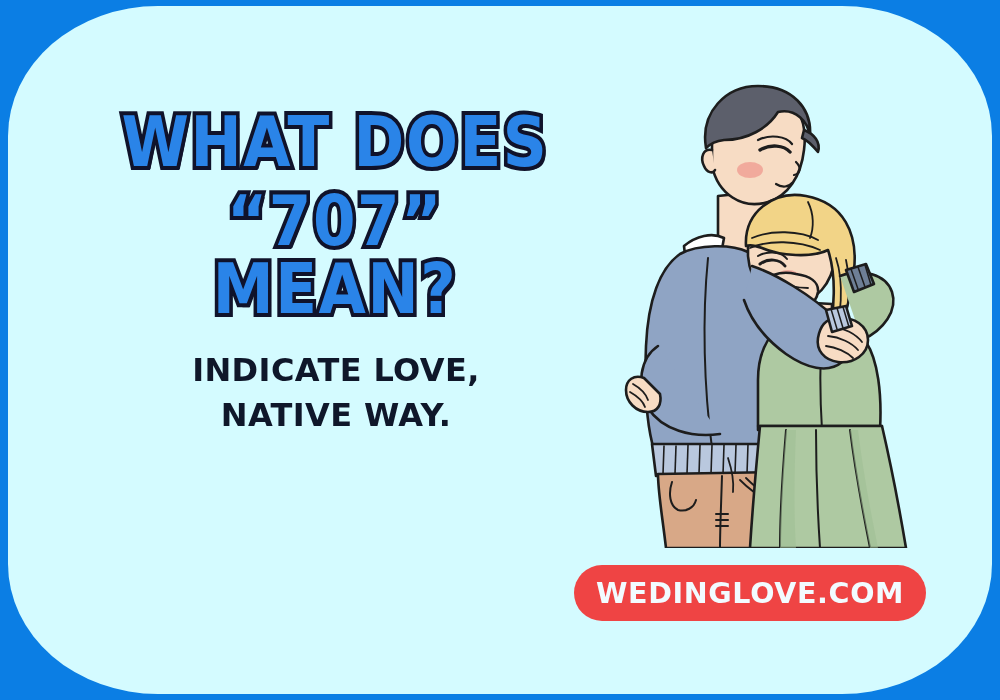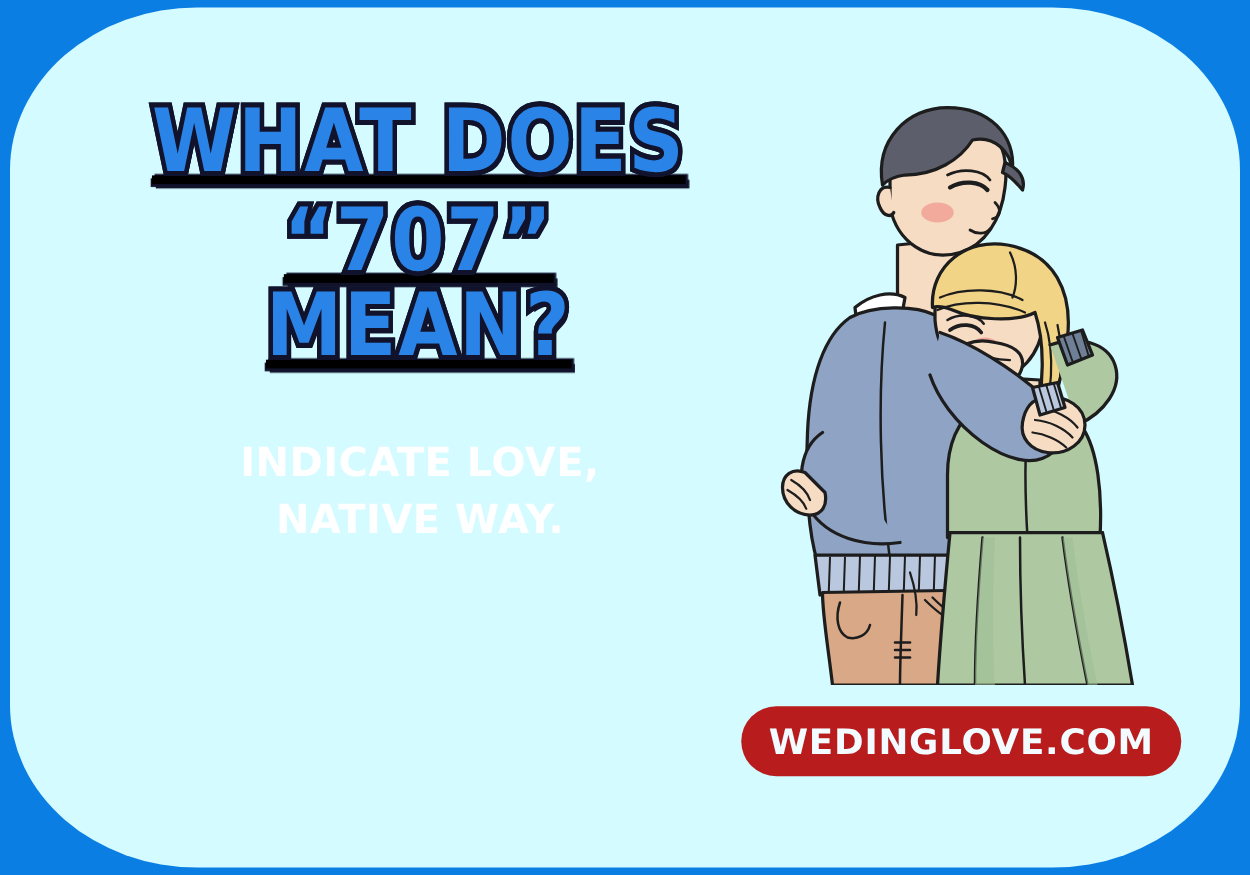--- a/index.html
+++ b/index.html
@@ -27,25 +27,24 @@
     width: 984px;
     height: 688px;
     background: #d4fbff;
     border-radius: 150px / 130px;
   }
 
   
   #headline {
     position: absolute;
     left: 100px;
-    top: 80px;
+    top: 108px;
     width: 470px;
     text-align: center;
     z-index: 6;
-    text-decoration: underline;
   }
   .headline-line {
     font-family: "DejaVu Sans", sans-serif;
     font-weight: bold;
     font-size: 60px;
     line-height: 0.98;
     letter-spacing: 1.5px;
     color: #2a84e8;
     -webkit-text-stroke: 7px #10132b;
     paint-order: stroke fill;
@@ -66,34 +65,34 @@
     left: 118px;
     top: 348px;
     width: 436px;
     text-align: center;
     z-index: 6;
     font-family: "DejaVu Sans", sans-serif;
     font-weight: bold;
     font-size: 32px;
     line-height: 1.42;
     letter-spacing: 0.4px;
-    color: #ffffff;
+    color: #0f172a;
     text-transform: uppercase;
   }
   #body-copy .bline { display: block; white-space: nowrap; }
 
   
   #badge {
     position: absolute;
-    left: 593px;
+    left: 574px;
     top: 565px;
     width: 352px;
     height: 56px;
     border-radius: 28px;
-    background: #b91c1c;
+    background: #ef4444;
     display: flex;
     align-items: center;
     justify-content: center;
     z-index: 8;
     text-align: center;
   }
   #badge-text {
     color: #f2fbff;
     font-family: "DejaVu Sans", sans-serif;
     font-weight: bold;

